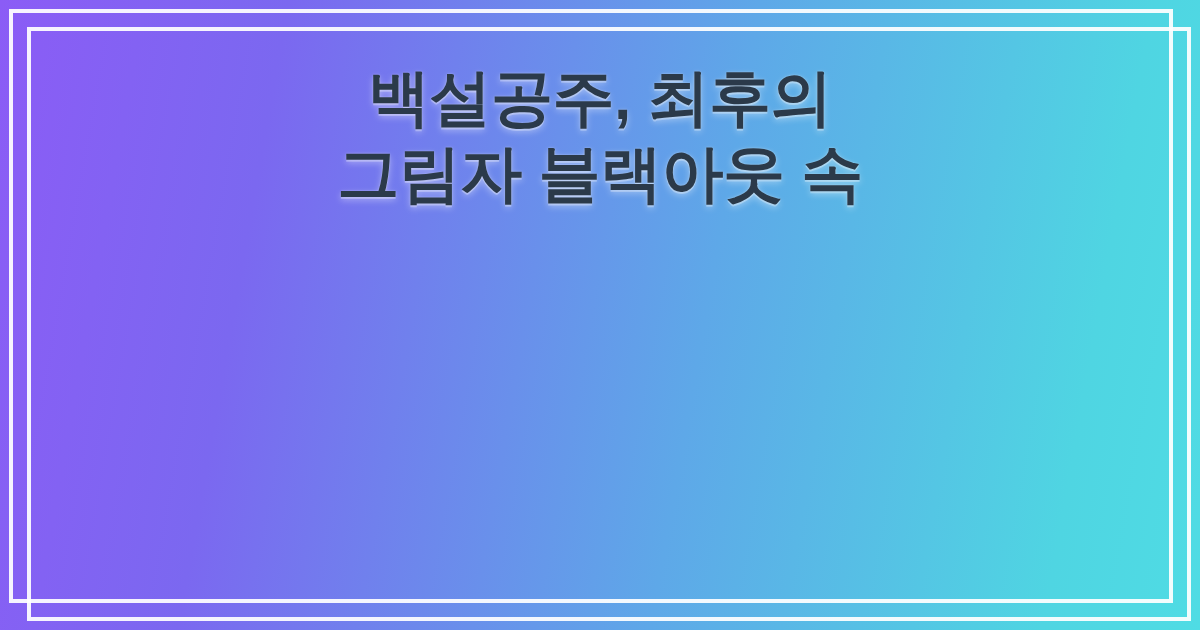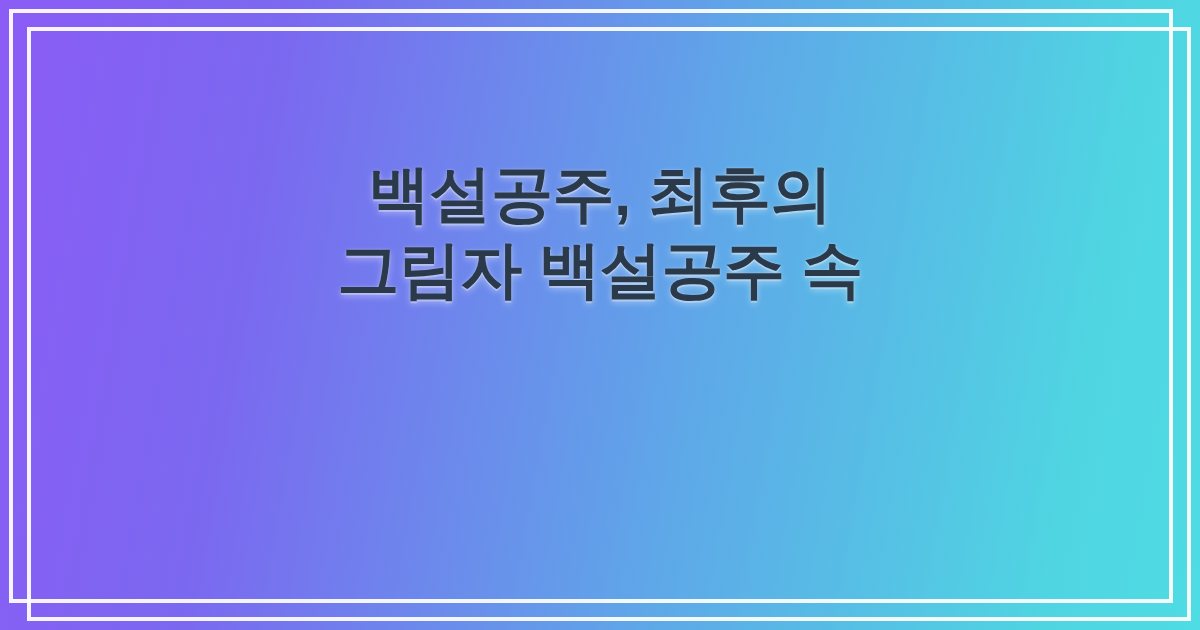--- a/index.html
+++ b/index.html
@@ -46,21 +46,20 @@
     pointer-events: none;
   }
 
   #title-area {
     position: absolute;
     left: 0;
     top: 0;
     width: 1200px;
     height: 464px;
     display: flex;
-    align-items: center;
     justify-content: center;
     box-sizing: border-box;
     padding: 60px 140px;
   }
 
   #headline {
     margin: 0;
     text-align: center;
     font-family: "Liberation Sans", "DejaVu Sans", sans-serif;
     font-weight: 700;
@@ -84,17 +83,17 @@
 <body>
 
 <div id="thumbnail-card">
 
   <div id="frame-outer"></div>
   <div id="frame-inner"></div>
 
   <div id="title-area">
     <h1 id="headline">
       <span class="line">백설공주, 최후의</span>
-      <span class="line">그림자 백설공주 속</span>
+      <span class="line">그림자 블랙아웃 속</span>
     </h1>
   </div>
 
 </div>
 
 </body></html>

